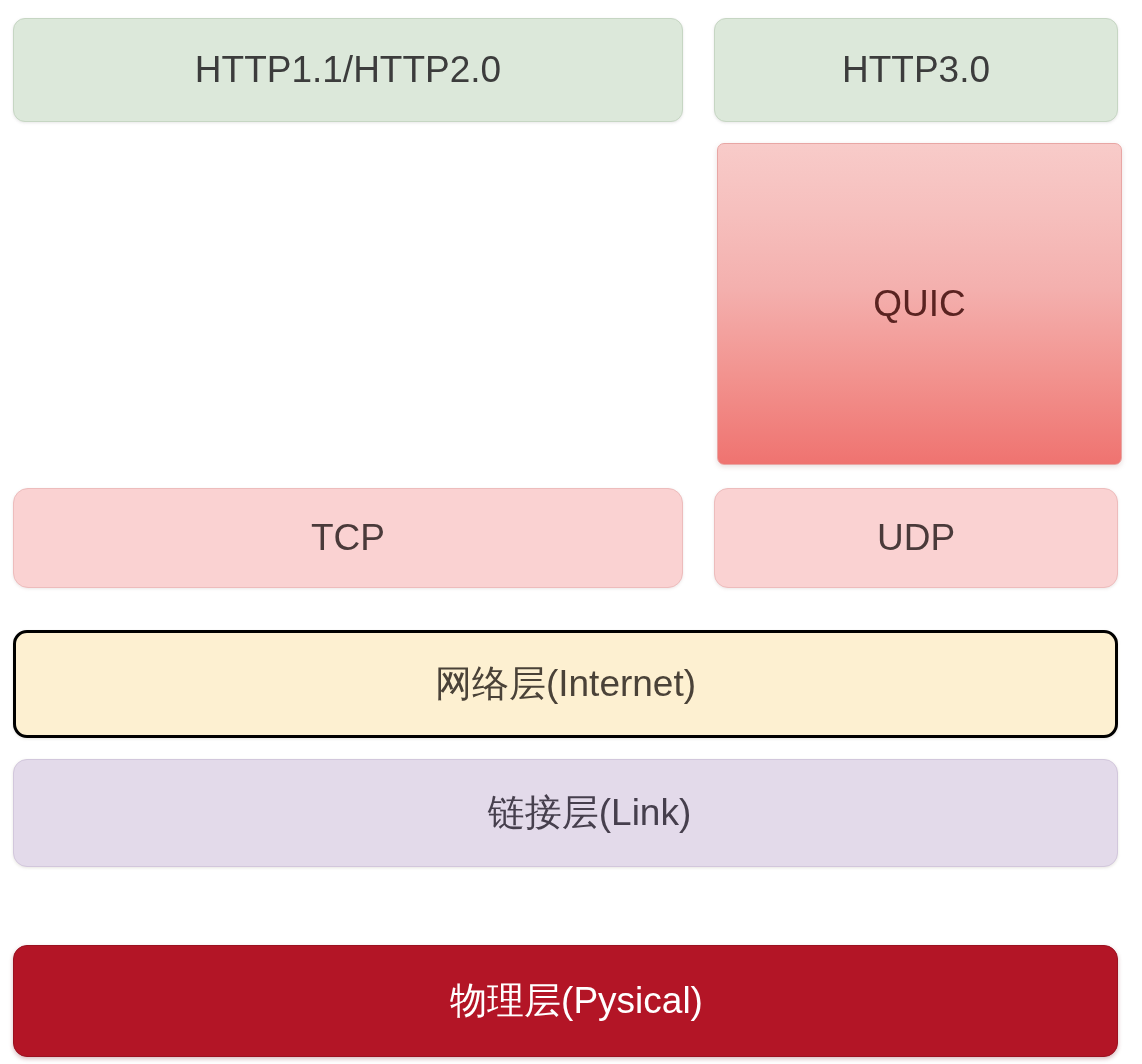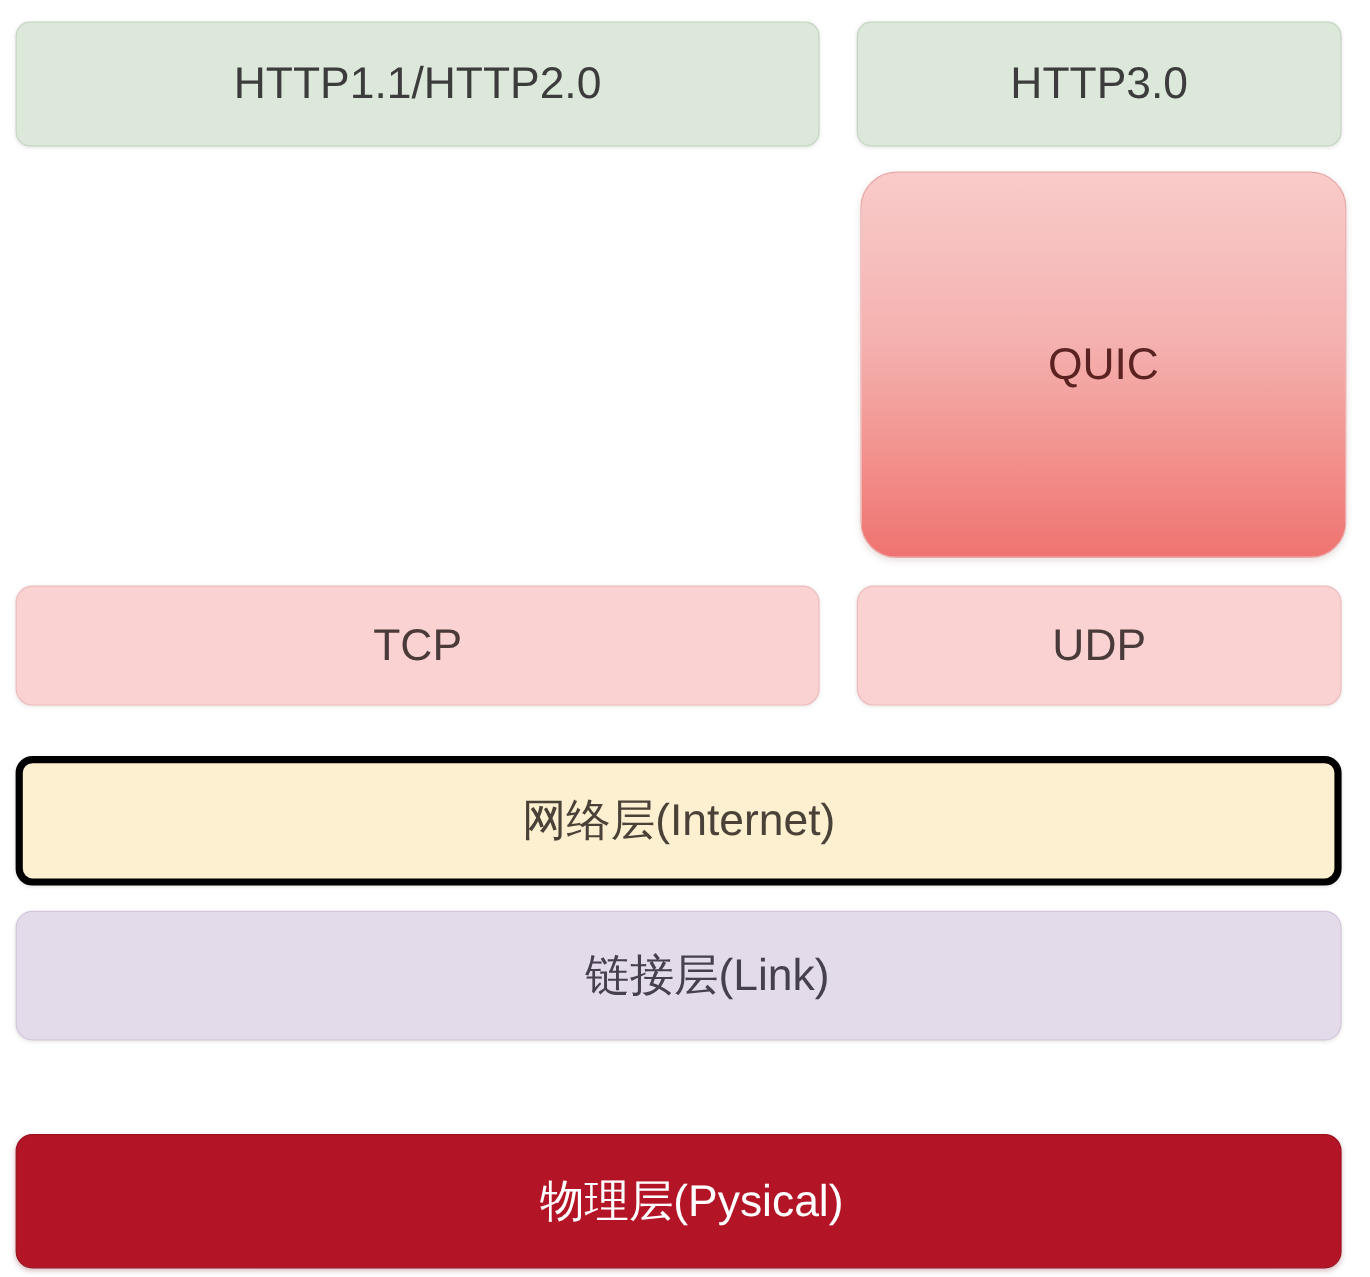--- a/index.html
+++ b/index.html
@@ -60,21 +60,21 @@
     height: 104px;
     justify-content: center;
   }
 
   
   #node-quic {
     left: 717px;
     top: 143px;
     width: 405px;
     height: 322px;
-    border-radius: 30px;
+    border-radius: 7px;
     border: 1px solid #e8a6a4;
     background: linear-gradient(180deg,
                 #f8cbc9 0%,
                 #f6bfbd 22%,
                 #f4b0ae 45%,
                 #f2938f 72%,
                 #ef7370 100%);
     color: #5a2321;
     font-size: 37px;
     box-shadow: 0 2px 5px rgba(150,110,110,0.22);
@@ -88,20 +88,21 @@
     color: #4a3a3a;
     font-size: 37px;
     box-shadow: 0 1px 3px rgba(150,120,120,0.18);
   }
 
   #node-tcp {
     left: 13px;
     top: 488px;
     width: 670px;
     height: 100px;
+    border-radius: 15px;
   }
 
   #node-udp {
     left: 714px;
     top: 488px;
     width: 404px;
     height: 100px;
   }
 
   
@@ -110,21 +111,21 @@
     width: 1105px;
     height: 108px;
     border-radius: 14px;
     font-size: 37px;
     box-shadow: 0 1px 3px rgba(140,130,110,0.2);
   }
 
   #node-internet {
     top: 630px;
     background: #fdf0d1;
-    border: 6px solid #000000;
+    border: 3px solid #000000;
     color: #4a4238;
   }
 
   #node-link {
     top: 759px;
     background: #e3daea;
     border: 1px solid #d2c7dc;
     color: #463f4d;
     padding-left: 48px;
   }

